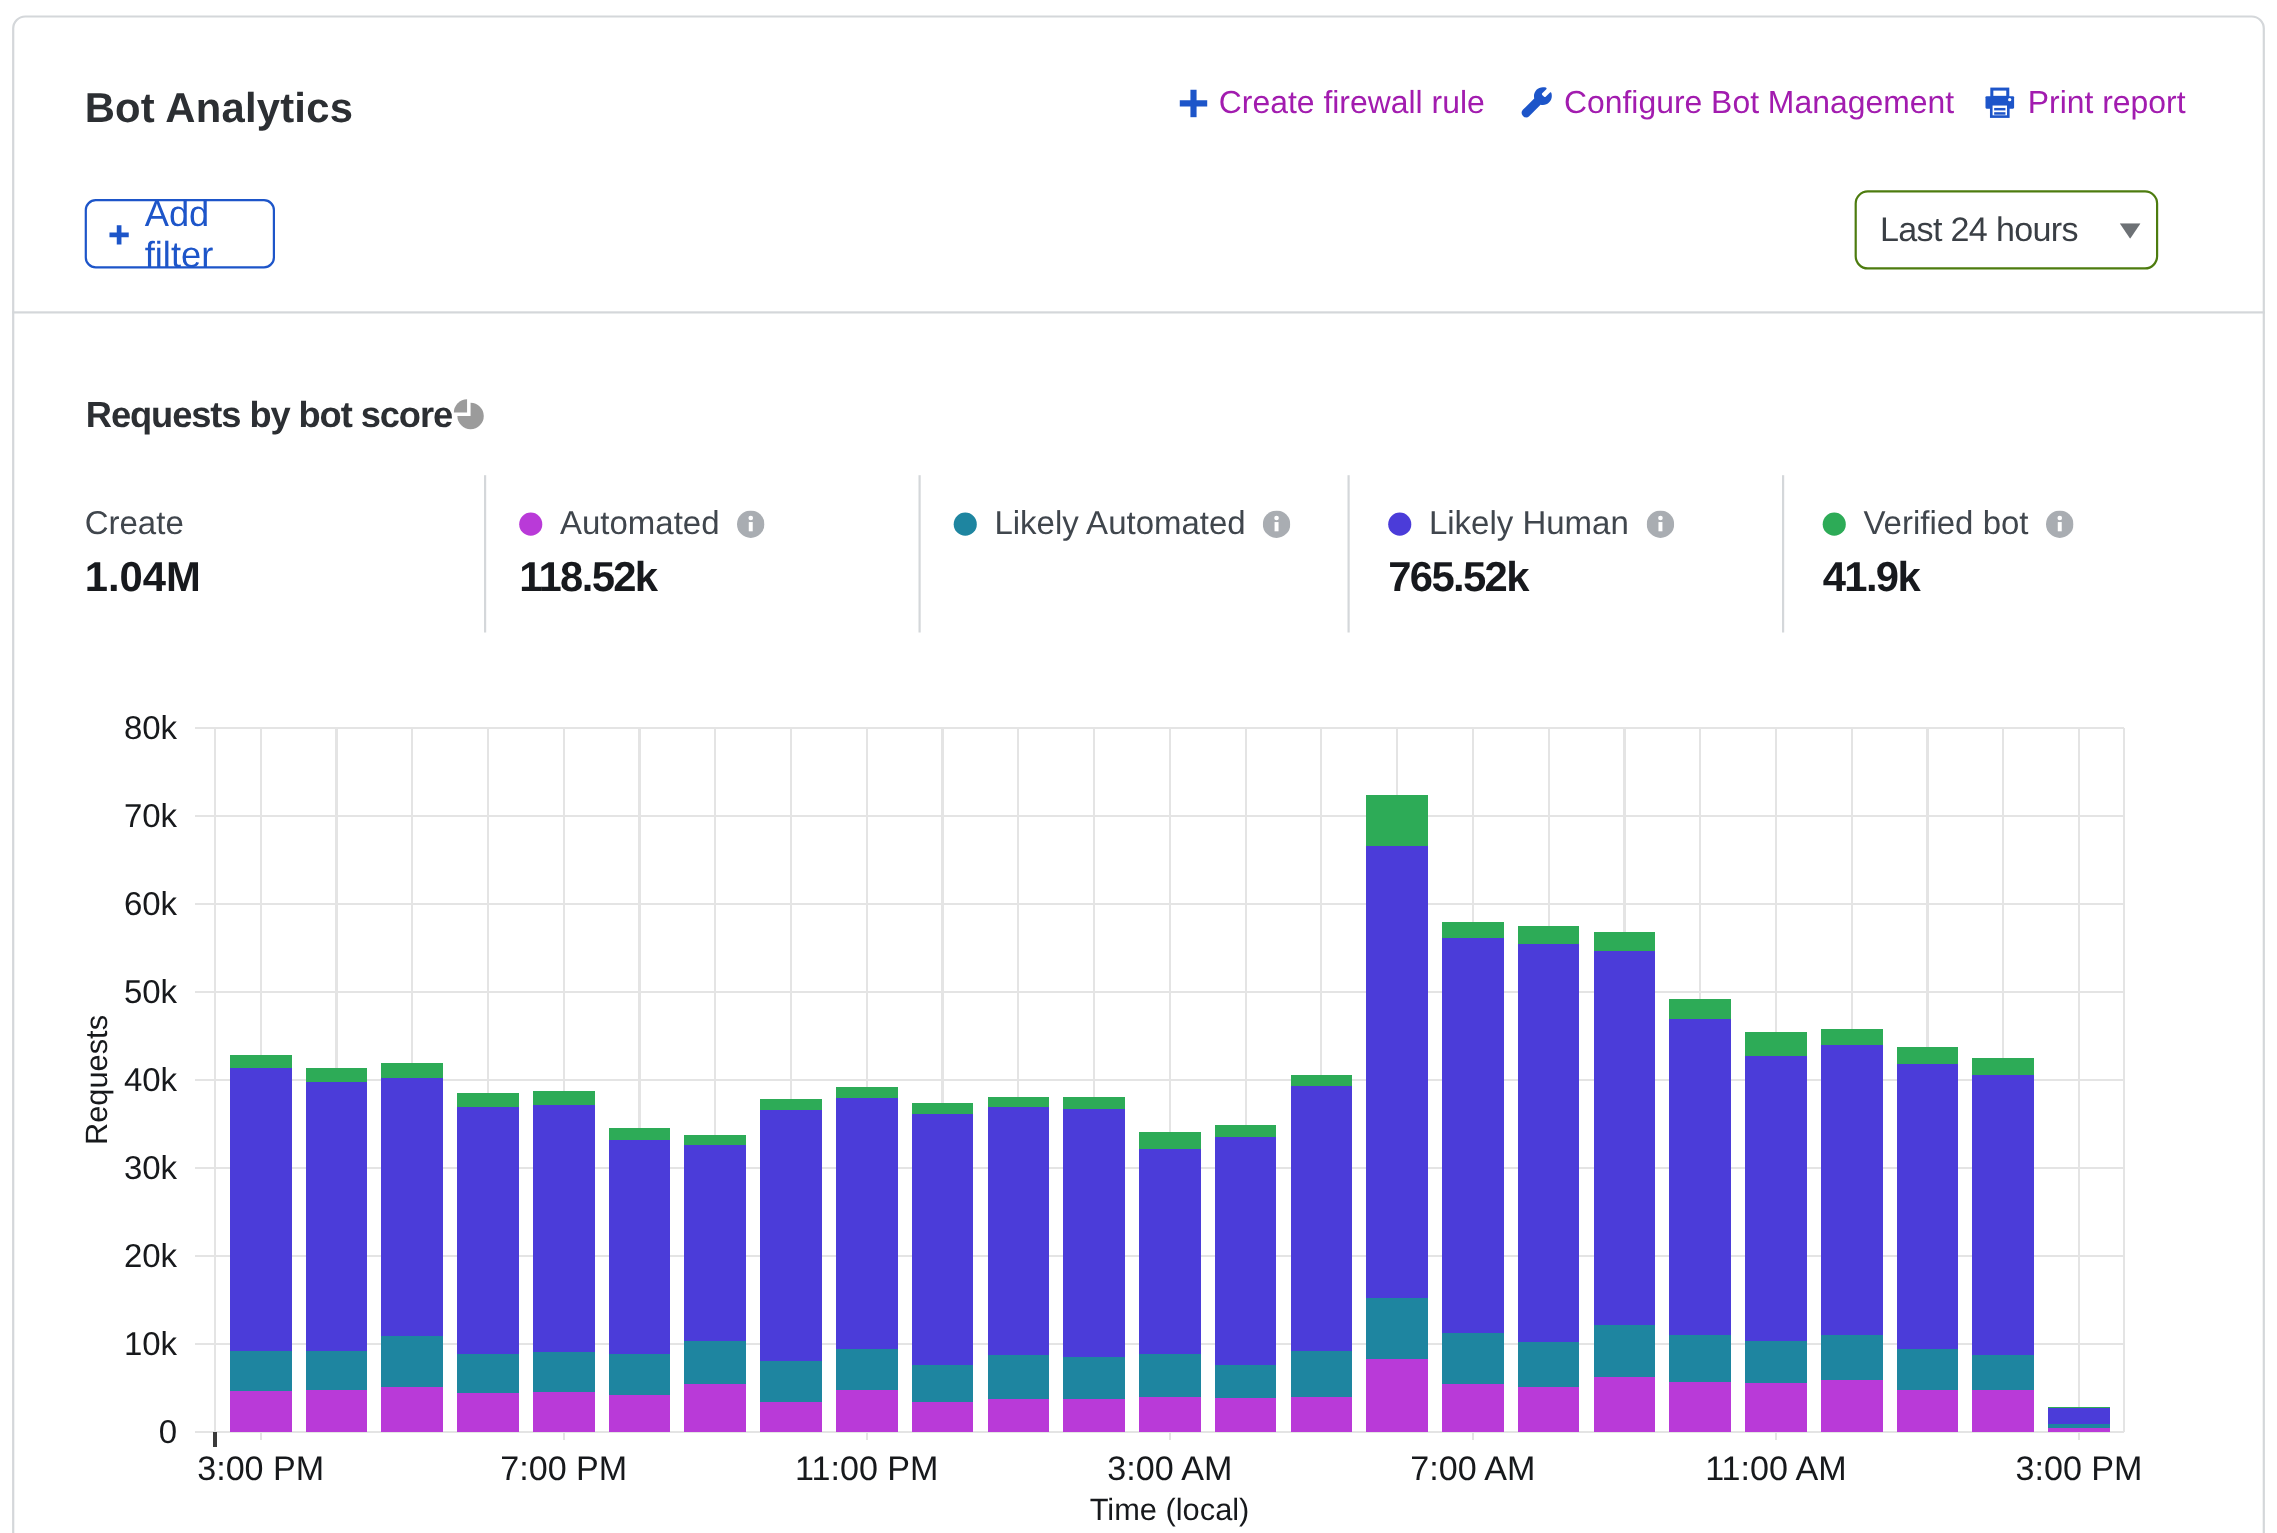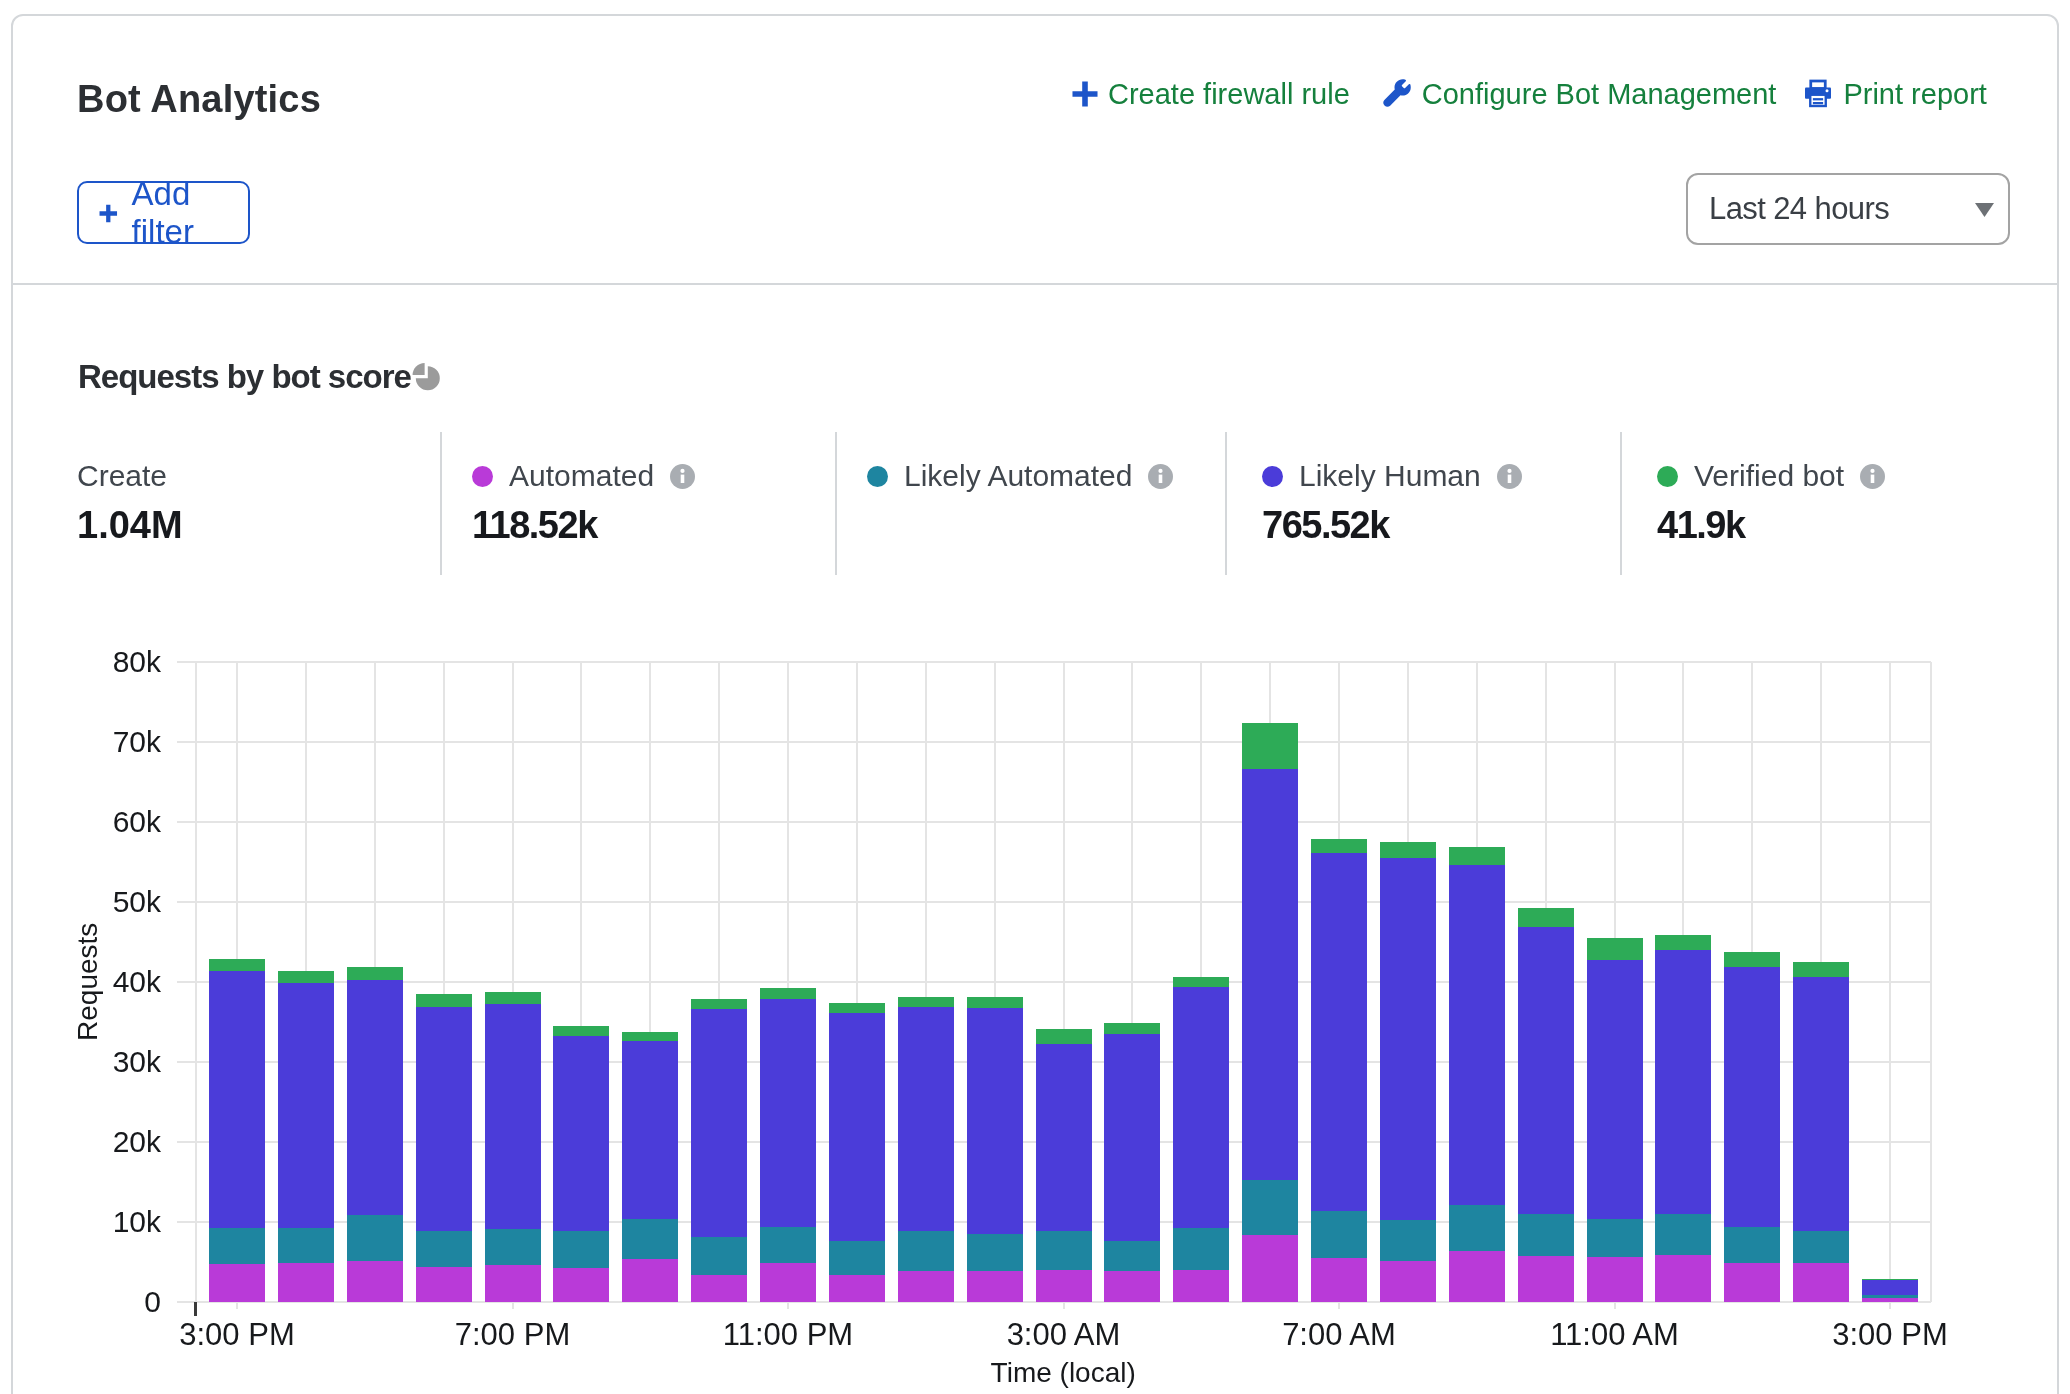--- a/index.html
+++ b/index.html
@@ -1,24 +1,24 @@
 <!DOCTYPE html>
 <html><head><meta charset="utf-8">
 <style>
 * { margin:0; padding:0; box-sizing:border-box; }
 html,body { width:2070px; height:1394px; background:#fff; font-family:"Liberation Sans", sans-serif; position:relative; overflow:hidden; }
 .abs { position:absolute; }
 #card { left:11px; top:14px; width:2048px; height:1420px; border:2px solid #d4d7da; border-radius:12px; }
 #hdr-div { left:11px; top:283px; width:2048px; height:2px; background:#d4d7da; }
 #title { left:77px; top:78px; font-size:38px; font-weight:700; color:#2c2f33; letter-spacing:0.2px; }
-#links { top:75px; left:1072px; display:flex; gap:32px; color:#15803d; font-size:29px; height:38px; }
+#links { top:75px; left:1072px; display:flex; gap:32px; color:#a21caf; font-size:29px; height:38px; }
 .lk { display:flex; align-items:center; gap:10px; }
 #addf { left:77px; top:181px; width:173px; height:63px; border:2px solid #1d55c9; border-radius:10px; color:#1d55c9; font-size:33px; display:flex; align-items:center; padding-left:19px; gap:13px; }
 #addf svg { margin-top:2px; }
-#sel { left:1686px; top:173px; width:324px; height:72px; border:2px solid #a3a3a3; border-radius:12px; font-size:31px; letter-spacing:-0.6px; color:#3a3f45; display:flex; align-items:center; }
+#sel { left:1686px; top:173px; width:276px; height:72px; border:2px solid #4d7c0f; border-radius:12px; font-size:31px; letter-spacing:-0.6px; color:#3a3f45; display:flex; align-items:center; }
 #sel .t { margin-left:21px; }
 #sel svg { position:absolute; right:14px; top:28px; }
 #h2 { left:78px; top:358px; font-size:33px; letter-spacing:-1px; font-weight:700; color:#2c2f33; display:flex; align-items:center; }
 .col { position:absolute; top:459px; }
 .col .lab { font-size:30px; color:#40464d; display:flex; align-items:center; gap:16px; height:34px; }
 .dot { width:21px; height:21px; border-radius:50%; display:inline-block; }
 .num { font-size:38px; font-weight:700; color:#17191d; margin-top:11px; letter-spacing:-1.5px; }
 .vdiv { position:absolute; top:432px; width:2px; height:143px; background:#d4d7da; }
 </style></head>
 <body>

